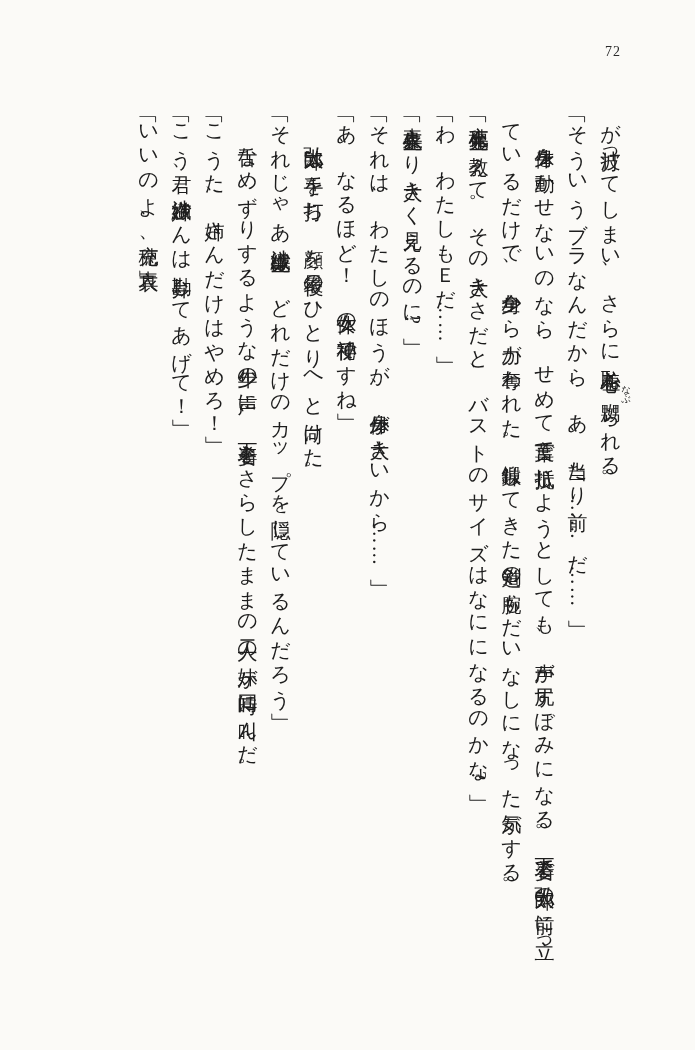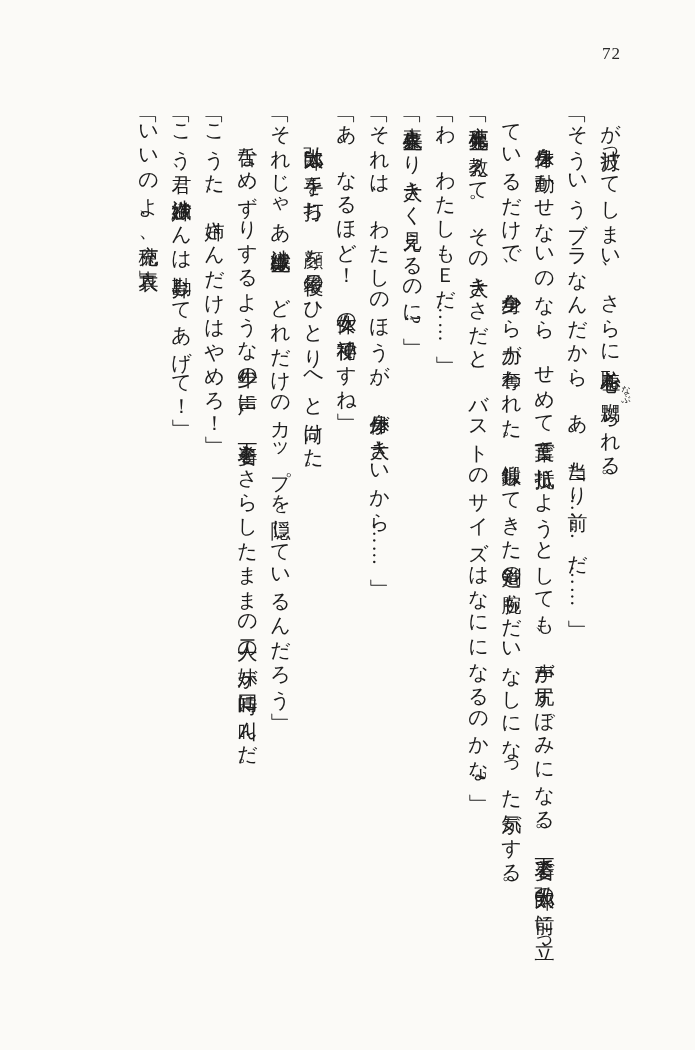--- a/index.html
+++ b/index.html
@@ -15,21 +15,21 @@
     font-family: "Liberation Serif", "DejaVu Serif", serif;
   }
   .book-page {
     position: absolute;
     inset: 0;
   }
   .page-number {
     position: absolute;
     top: 44px;
     right: 74px;
-    font-size: 17px;
+    font-size: 14px;
     color: #2a2a2a;
     letter-spacing: 1px;
   }
   .body-text {
     position: absolute;
     top: 110px;
     right: 64px;
     height: 845px;
     writing-mode: vertical-rl;
     text-orientation: mixed;

